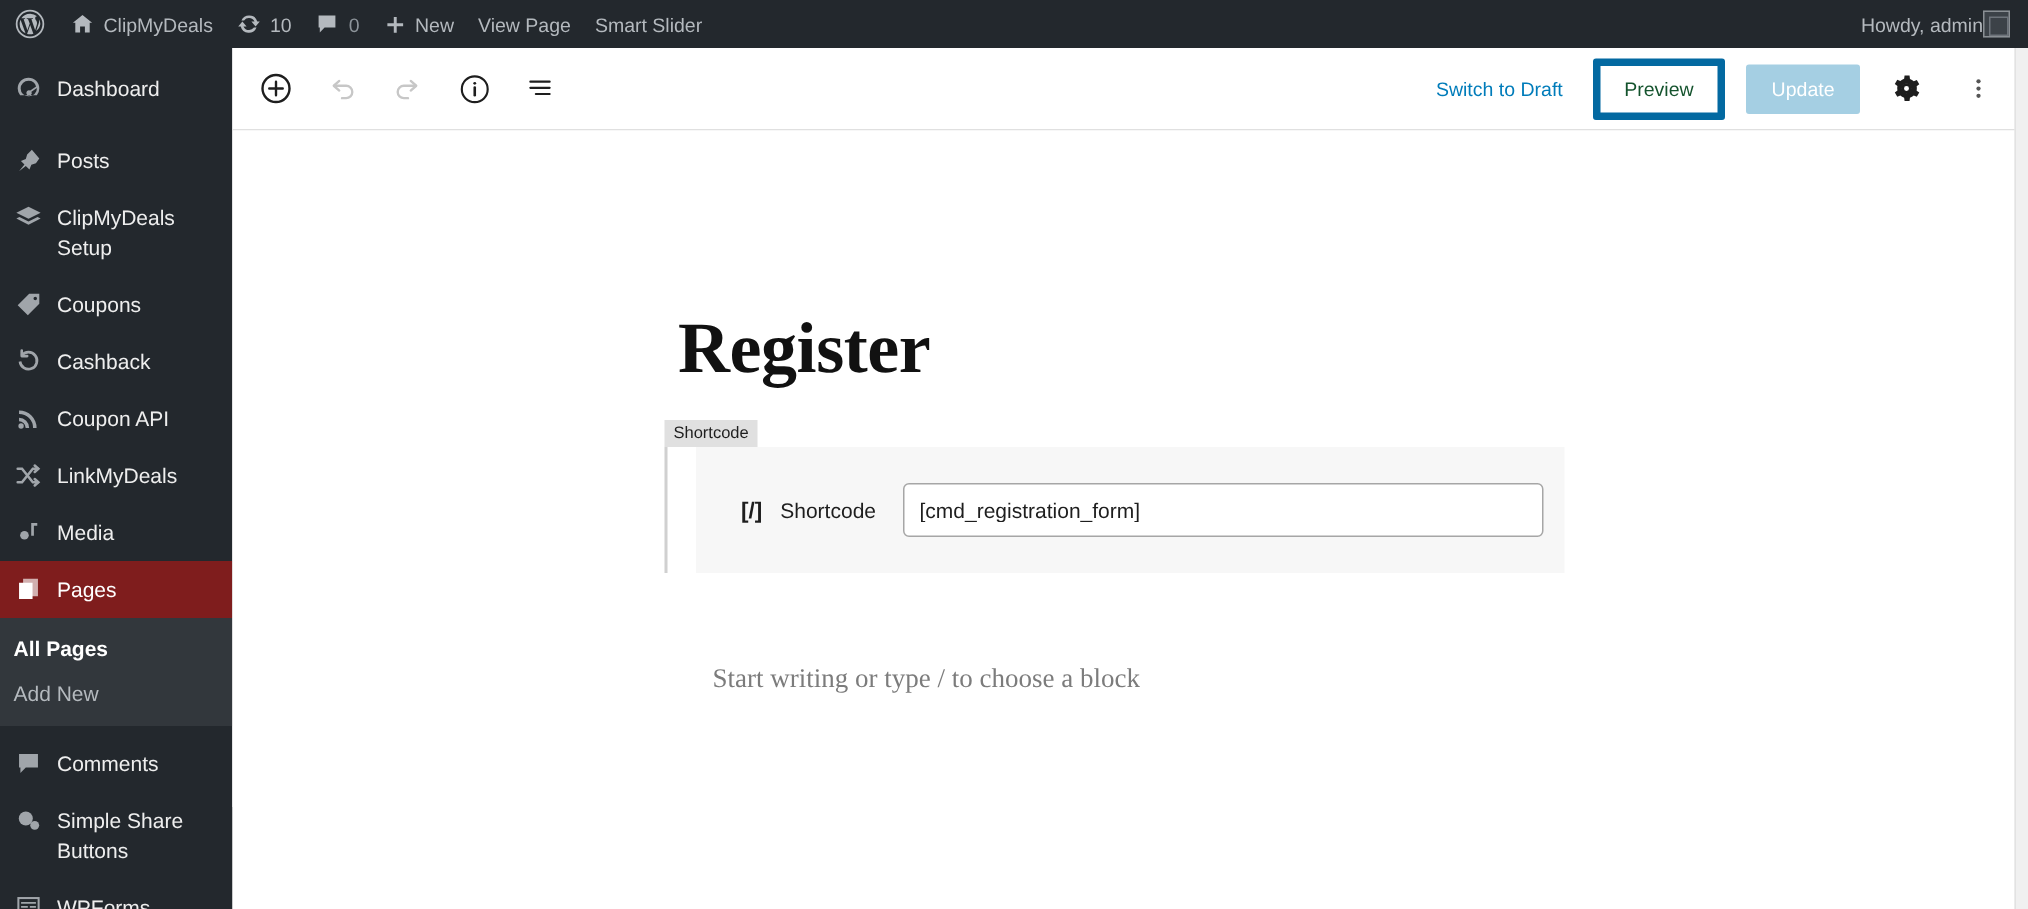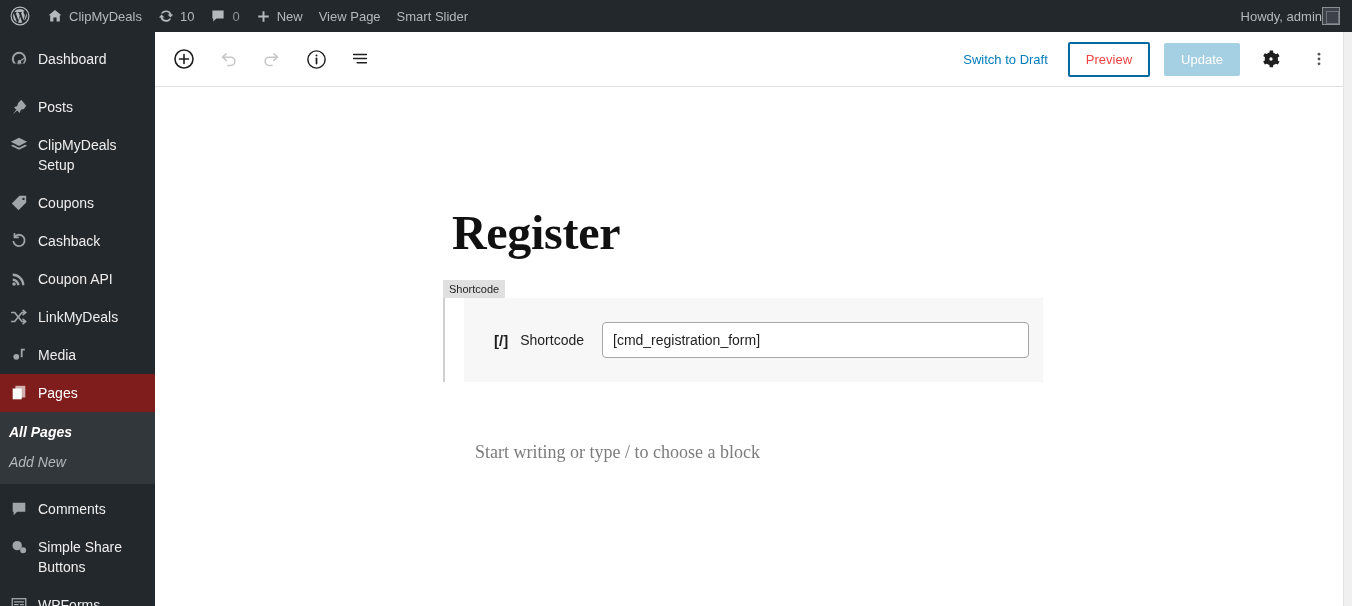--- a/index.html
+++ b/index.html
@@ -67,21 +67,21 @@
   .menu-item.active .mi-ico { color: #fff; }
   .menu-item.active .mi-label { color: #fff; font-weight: 400; }
   .menu-item.active::after {
     content: "";
     position: absolute; right: -8px; top: 50%;
     transform: translateY(-50%);
     border-top: 8px solid transparent;
     border-bottom: 8px solid transparent;
     border-left: 8px solid #fff;
   }
-  .submenu { background: #32373c; padding: 5px 0 7px 0; font-style: italic; }
+  .submenu { background: #32373c; padding: 5px 0 7px 0; }
   .submenu .sub-item {
     display: block;
     padding: 6px 0 6px 9px;
     font-size: 14px; line-height: 18px;
     color: #b4b9be;
   }
   .submenu .sub-item.current { color: #fff; font-weight: bold; }
 
   
   #editor {
@@ -102,23 +102,23 @@
     display: flex; align-items: center; justify-content: center;
     color: #1e1e1e; background: transparent; border: none;
     border-radius: 2px;
   }
   .tb-btn.disabled { color: #c7c7c7; }
   .link-draft {
     color: #007cba; font-size: 13px; background: none; border: none;
     padding: 6px 6px;
   }
   .btn-preview {
-    font-size: 13px; color: #ef4444;
+    font-size: 13px; color: #14532d;
     background: #fff;
-    border: 2px solid #0369a1;
+    border: 5px solid #0369a1;
     border-radius: 2px;
     padding: 8px 16px;
   }
   .btn-update {
     font-size: 13px; color: #fff;
     background: #a5cfe3;
     border: none; border-radius: 2px;
     padding: 9px 17px;
   }
 

